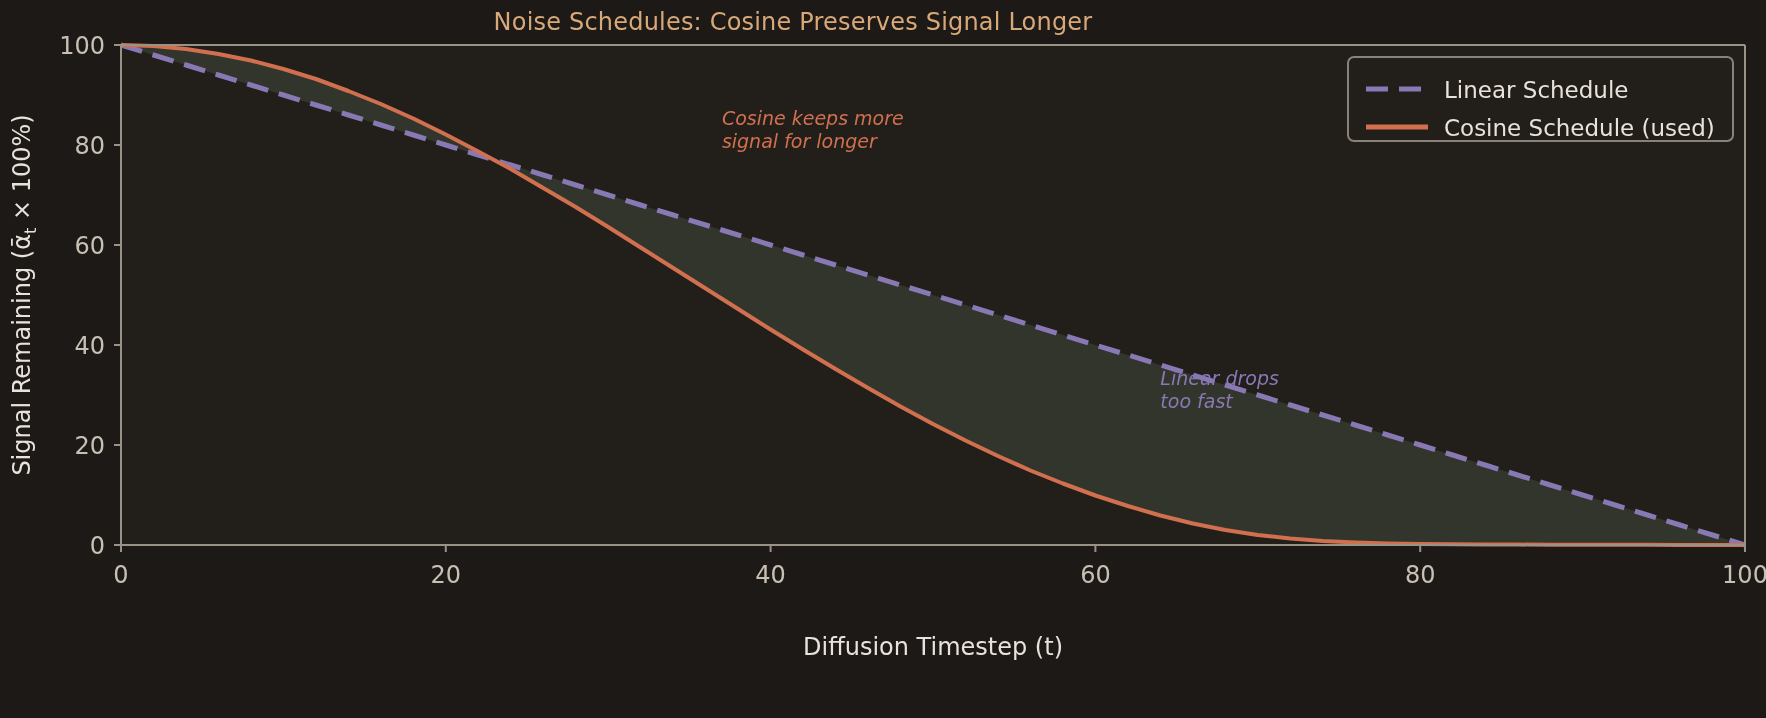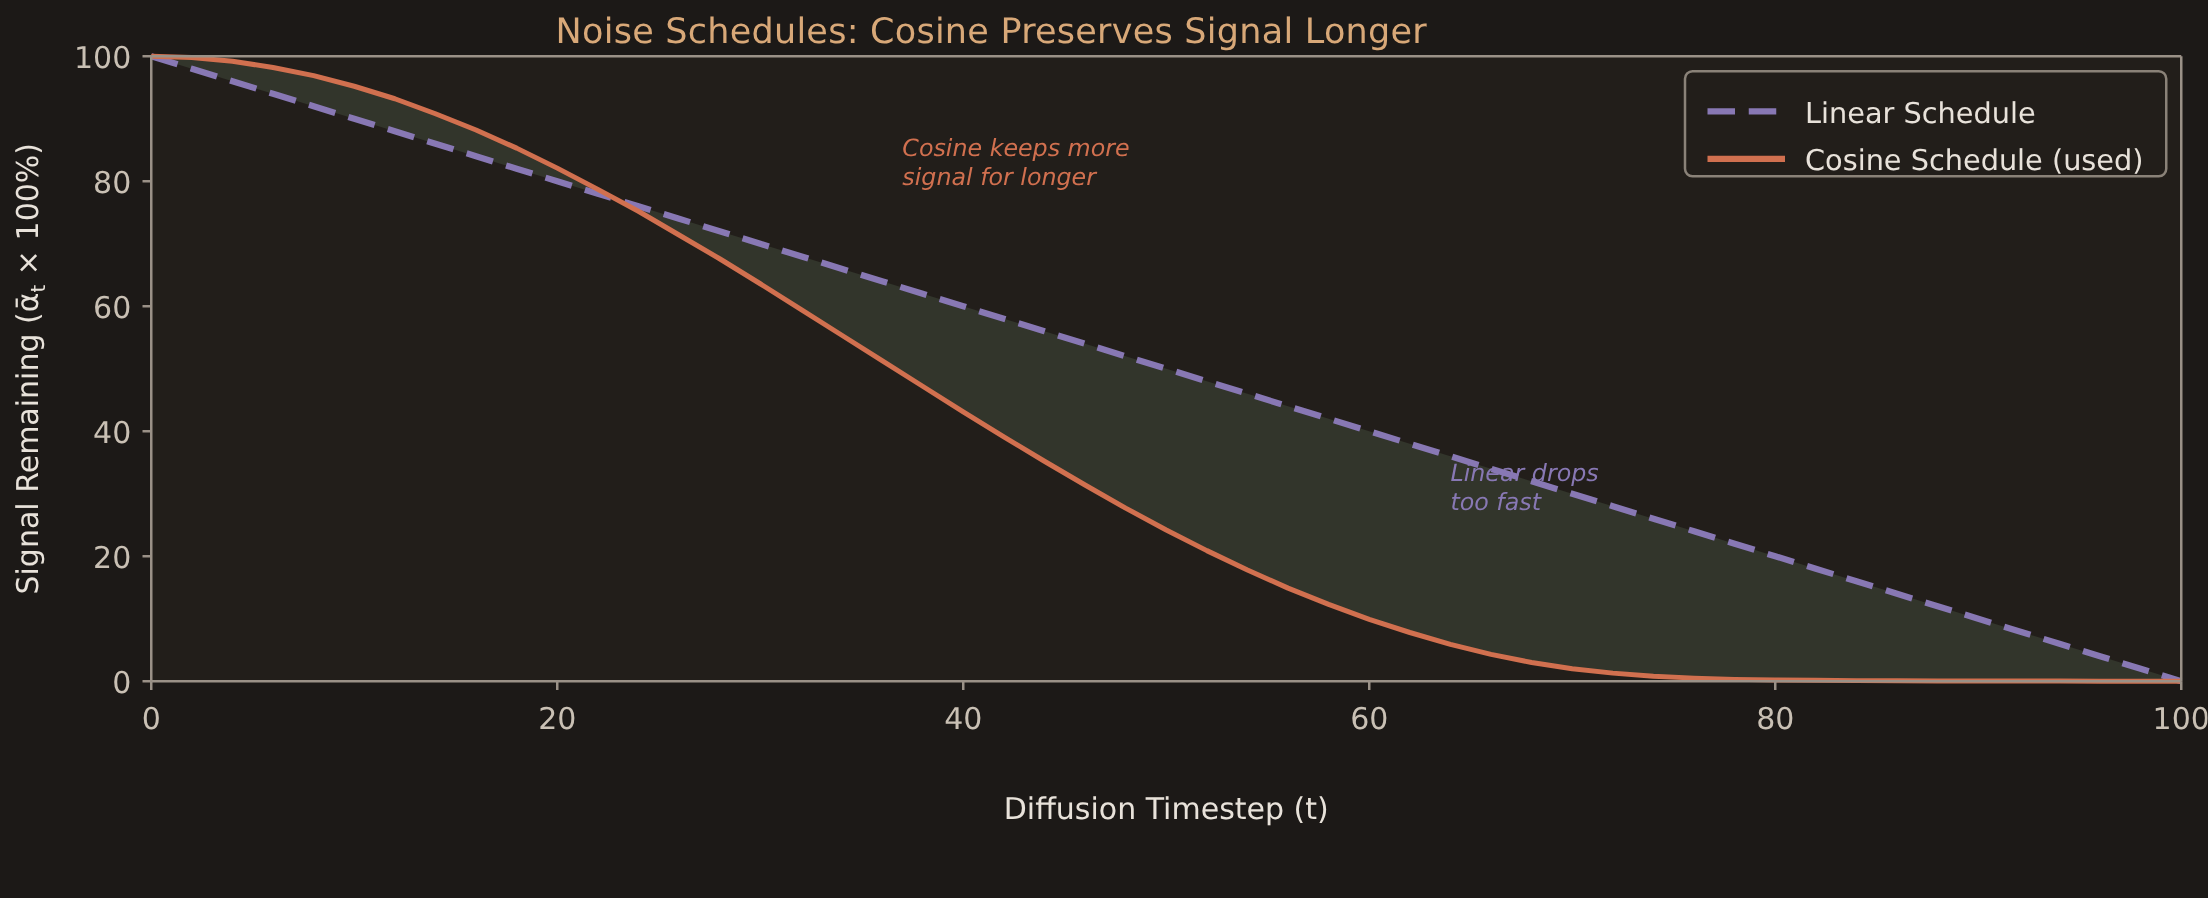--- a/index.html
+++ b/index.html
@@ -18,21 +18,21 @@
     width: 1766px;
     height: 718px;
     background: #1c1917;
   }
   #chart-title {
     position: absolute;
     top: 8px;
     left: 0;
     width: 1586px;
     text-align: center;
-    font-size: 28px;
+    font-size: 24px;
     color: #d8a878;
     font-family: "DejaVu Sans", sans-serif;
     letter-spacing: 0.2px;
     white-space: nowrap;
   }
   #chart-svg {
     position: absolute;
     top: 0;
     left: 0;
   }

